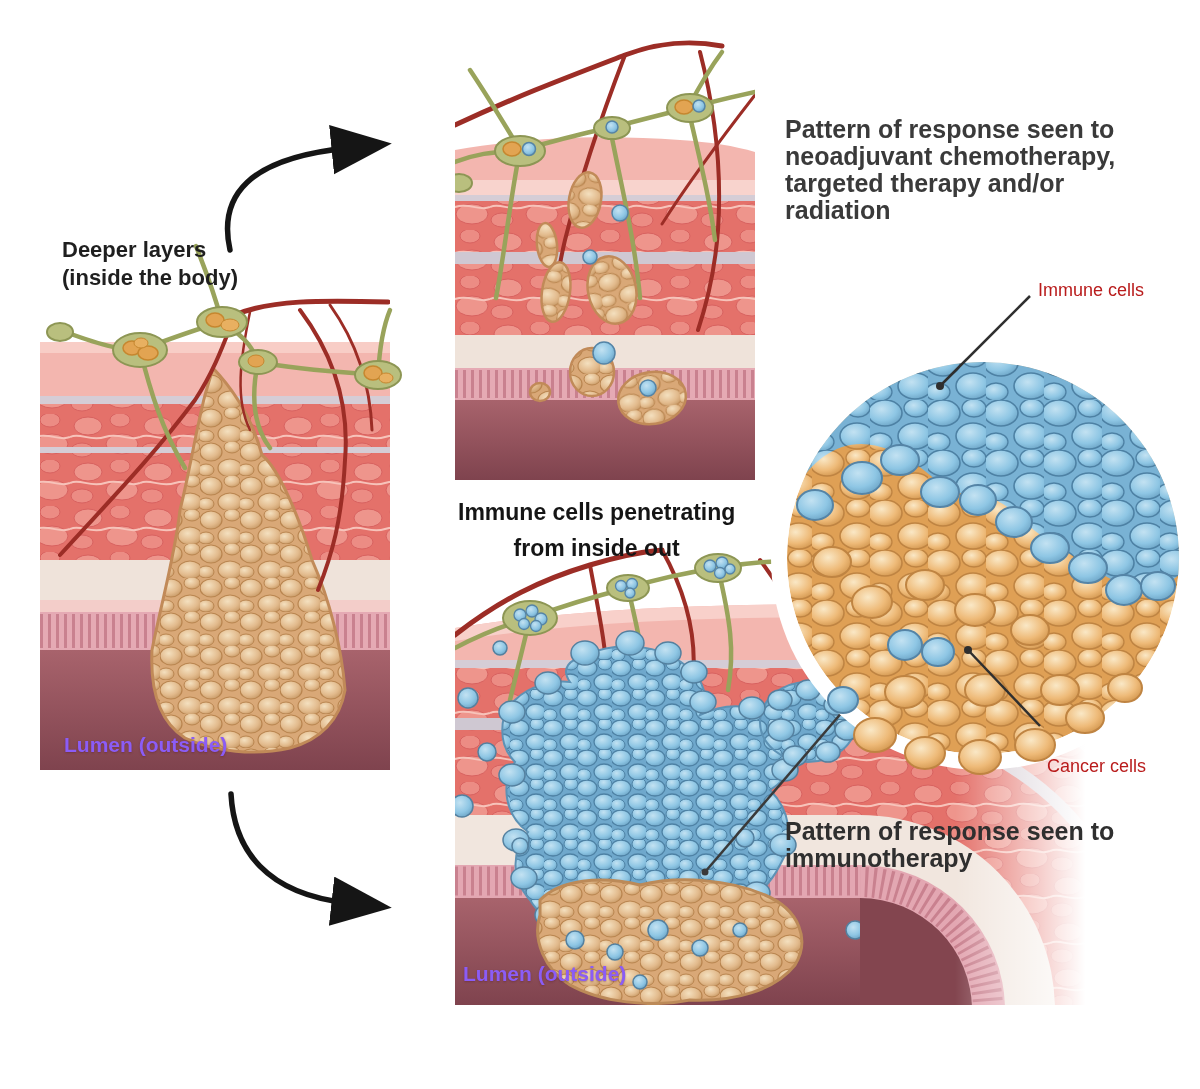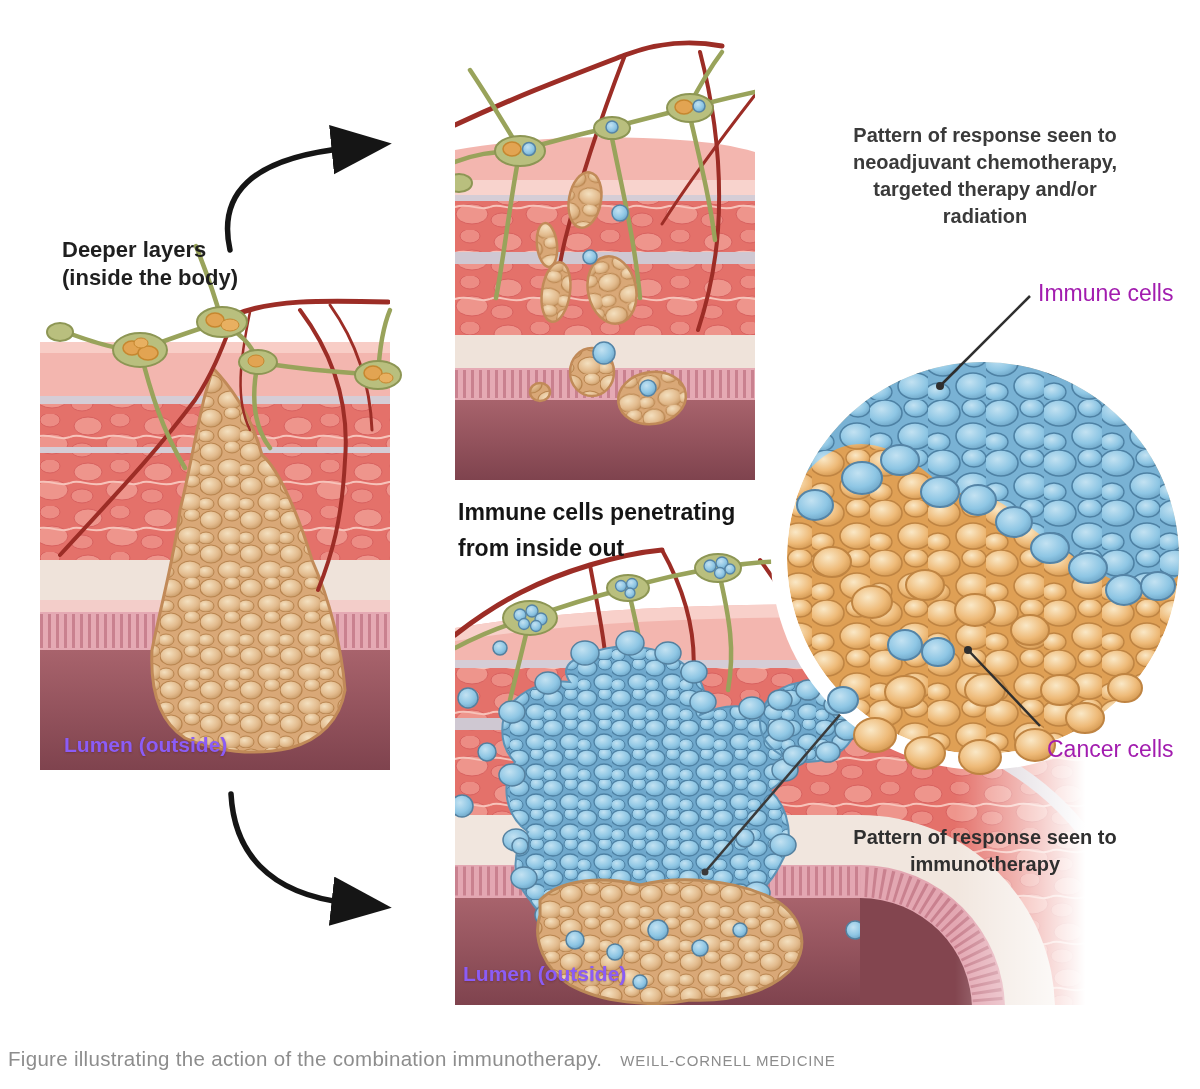--- a/index.html
+++ b/index.html
@@ -1,22 +1,22 @@
 <!DOCTYPE html>
 <html><head>
 <meta charset="utf-8">
 <style>
   html,body{margin:0;padding:0;background:#fff;}
   .stage{position:relative;width:1200px;height:1089px;background:#fff;overflow:hidden;
          font-family:"Liberation Sans",sans-serif;}
   .lbl{position:absolute;white-space:pre-line;}
   .lbl-bold-dark{font-weight:bold;color:#1f1f1f;font-size:22px;line-height:28px;}
-  .lbl-annot{font-weight:bold;color:#151515;font-size:23px;line-height:36px;}
-  .lbl-head{font-weight:bold;color:#3a3a3a;font-size:20px;line-height:27px;text-align:center;margin-top:6px;}
-  .lbl-gray{color:#a21caf;font-size:23px;}
+  .lbl-annot{font-weight:bold;color:#151515;font-size:23px;line-height:36px;text-align:center;}
+  .lbl-head{font-weight:bold;color:#3a3a3a;font-size:25px;line-height:27px;text-align:left;}
+  .lbl-gray{color:#b91c1c;font-size:18px;}
   .lbl-lumen{font-weight:bold;color:#8b5cf6;font-size:21px;text-shadow:0 1px 2px rgba(90,35,45,.45);}
   .caption{position:absolute;left:8px;top:1047px;width:1184px;display:flex;align-items:baseline;gap:18px;}
   .caption .main{color:#8d8d8d;font-size:20.5px;letter-spacing:.3px;}
   .caption .credit{color:#8d8d8d;font-size:15px;letter-spacing:.8px;}
   svg{position:absolute;left:0;top:0;}
 </style>
 </head>
 <body>
 
 <div class="stage">
@@ -404,25 +404,21 @@
 </svg>
 
 <div class="lbl lbl-bold-dark" style="left:62px;top:236px;">Deeper layers
 (inside the body)</div>
 <div class="lbl lbl-lumen" style="left:64px;top:733px;">Lumen (outside)</div>
 <div class="lbl lbl-head" style="left:785px;top:116px;width:400px;">Pattern of response seen to
 neoadjuvant chemotherapy,
 targeted therapy and/or
 radiation</div>
 <div class="lbl lbl-gray" style="left:1038px;top:280px;">Immune cells</div>
-<div class="lbl lbl-gray" style="left:1047px;top:736px;">Cancer cells</div>
+<div class="lbl lbl-gray" style="left:1047px;top:756px;">Cancer cells</div>
 <div class="lbl lbl-annot" style="left:458px;top:494px;">Immune cells penetrating
 from inside out</div>
 <div class="lbl lbl-head" style="left:785px;top:818px;width:400px;color:#2f2f2f;">Pattern of response seen to
 immunotherapy</div>
 <div class="lbl lbl-lumen" style="left:463px;top:962px;">Lumen (outside)</div>
 
-<div class="caption">
-  <span class="main">Figure illustrating the action of the combination immunotherapy.</span>
-  <span class="credit">WEILL-CORNELL MEDICINE</span>
+
 </div>
 
-</div>
-
 </body></html>

